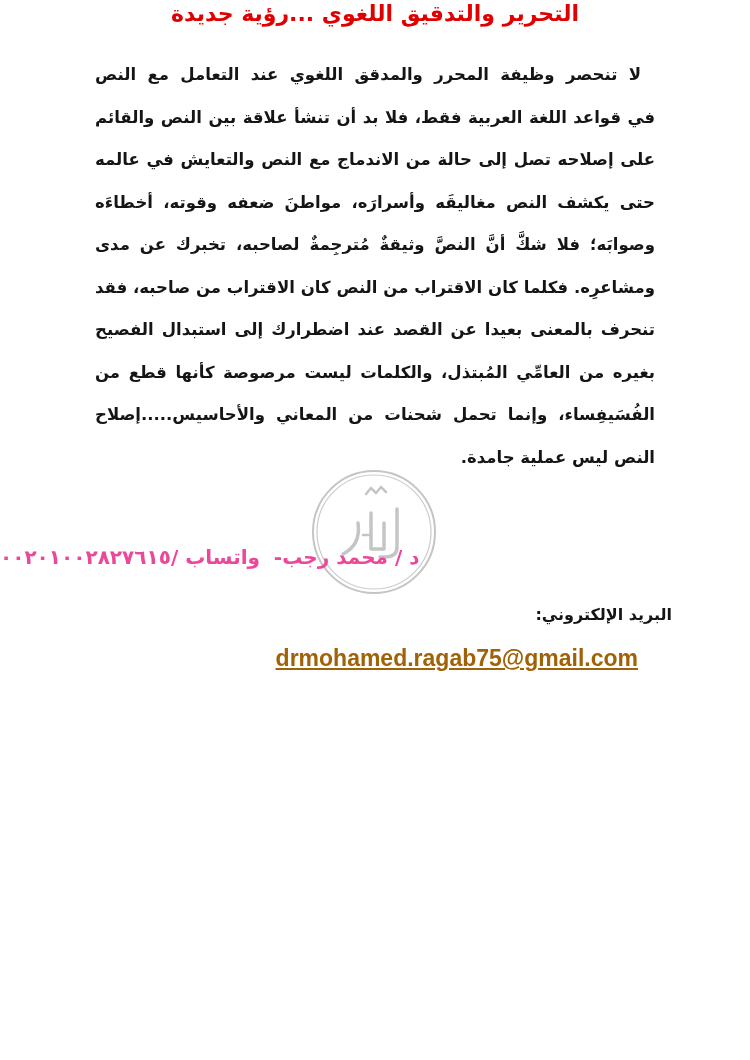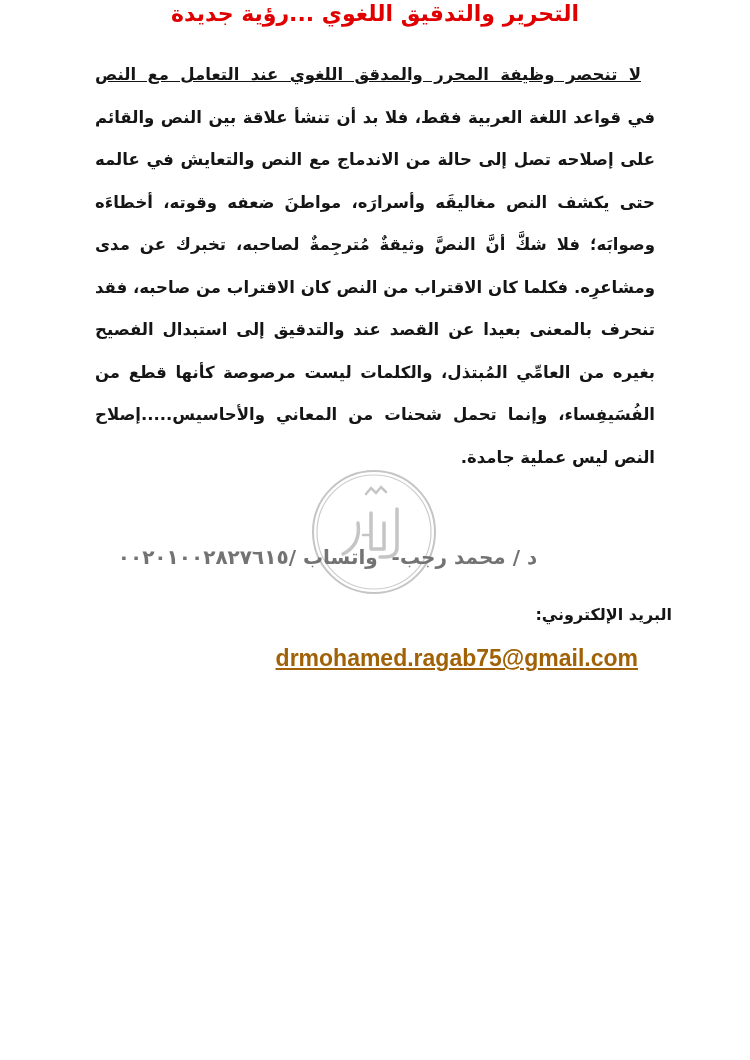--- a/index.html
+++ b/index.html
@@ -18,26 +18,26 @@
     font-family:"DejaVu Sans", sans-serif;
   }
   .body-block {
     direction:rtl; width:560px; margin:26px auto 0 auto;
   }
   .line {
     font-weight:bold; font-size:16.5px; line-height:42.5px; color:#151515;
     text-align:justify; text-align-last:justify;
     font-family:"DejaVu Sans", sans-serif;
   }
-  .line.first { text-indent:14px;text-decoration:underline; }
+  .line.first { text-indent:14px; }
   .line.last  { text-align:left; text-align-last:right; }
   .sig-line {
-    direction:rtl; text-align:center;
+    direction:rtl; text-align:left;
     padding:64px 95px 0 0;
-    font-weight:bold; font-size:20px; line-height:28px; color:#737373;
+    font-weight:bold; font-size:20px; line-height:28px; color:#ec4899;
     white-space:pre-wrap;
     font-family:"DejaVu Sans", sans-serif;
   }
   .email-label {
     direction:rtl; text-align:right;
     padding:30px 78px 0 0;
     font-weight:bold; font-size:16px; line-height:28px; color:#151515;
     font-family:"DejaVu Sans", sans-serif;
   }
   .email-row {
@@ -70,21 +70,21 @@
 
     <h1 class="title">التحرير والتدقيق اللغوي ...رؤية جديدة</h1>
 
     <div class="body-block">
       <div class="line first">لا تنحصر وظيفة المحرر والمدقق اللغوي عند التعامل مع النص</div>
       <div class="line">في قواعد اللغة العربية فقط، فلا بد أن تنشأ علاقة بين النص والقائم</div>
       <div class="line">على إصلاحه تصل إلى حالة من الاندماج مع النص والتعايش في عالمه</div>
       <div class="line">حتى يكشف النص مغاليقَه وأسرارَه، مواطنَ ضعفه وقوته، أخطاءَه</div>
       <div class="line">وصوابَه؛ فلا شكَّ أنَّ النصَّ وثيقةٌ مُترجِمةٌ لصاحبه، تخبرك عن مدى</div>
       <div class="line">ومشاعرِه. فكلما كان الاقتراب من النص كان الاقتراب من صاحبه، فقد</div>
-      <div class="line">تنحرف بالمعنى بعيدا عن القصد عند والتدقيق إلى استبدال الفصيح</div>
+      <div class="line">تنحرف بالمعنى بعيدا عن القصد عند اضطرارك إلى استبدال الفصيح</div>
       <div class="line">بغيره من العامِّي المُبتذل، والكلمات ليست مرصوصة كأنها قطع من</div>
       <div class="line">الفُسَيفِساء، وإنما تحمل شحنات من المعاني والأحاسيس.....إصلاح</div>
       <div class="line last">النص ليس عملية جامدة.</div>
     </div>
 
     <div class="sig-line">د / محمد رجب-  واتساب /٠٠٢٠١٠٠٢٨٢٧٦١٥</div>
 
     <div class="email-label">البريد الإلكتروني:</div>
 
     <div class="email-row">

